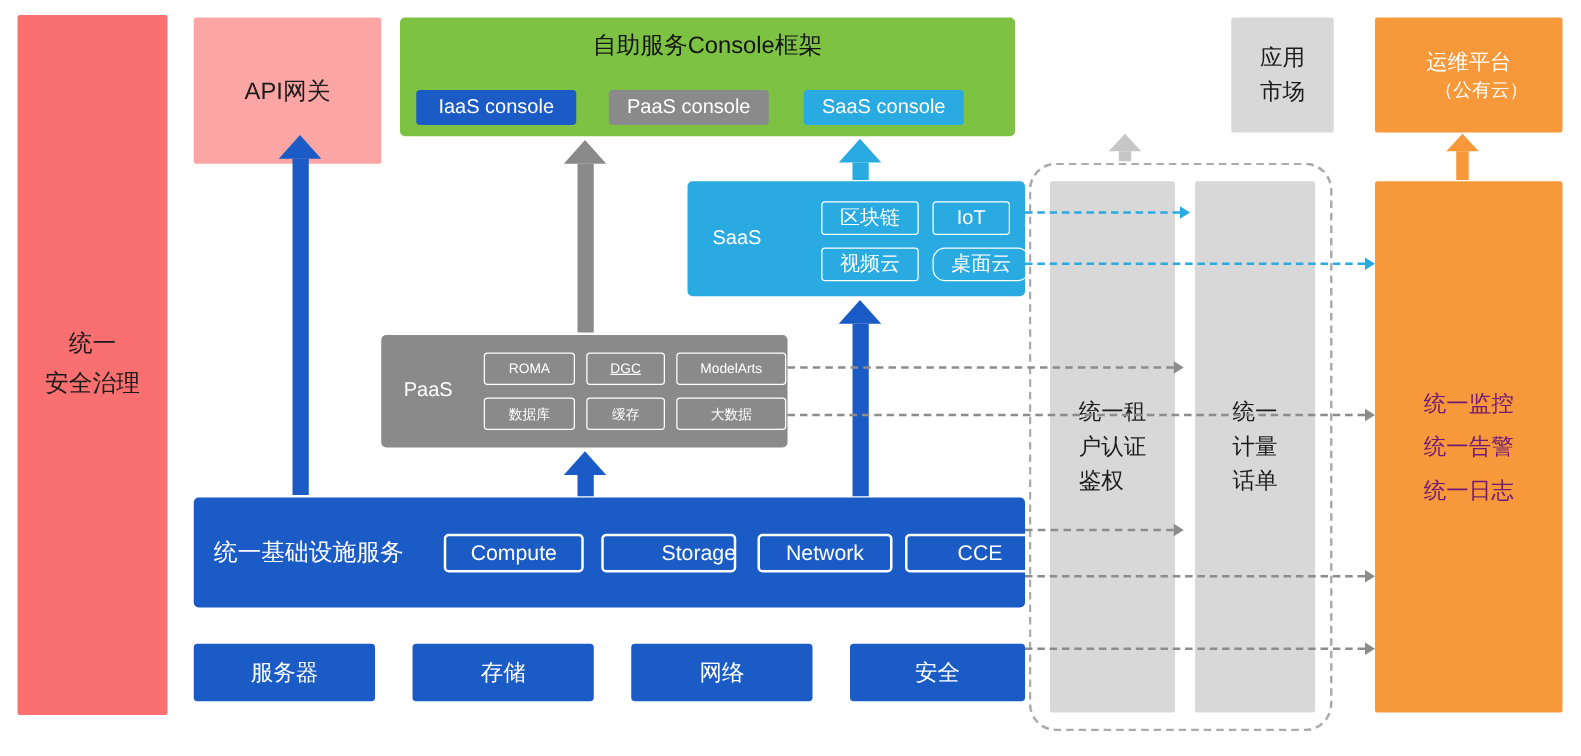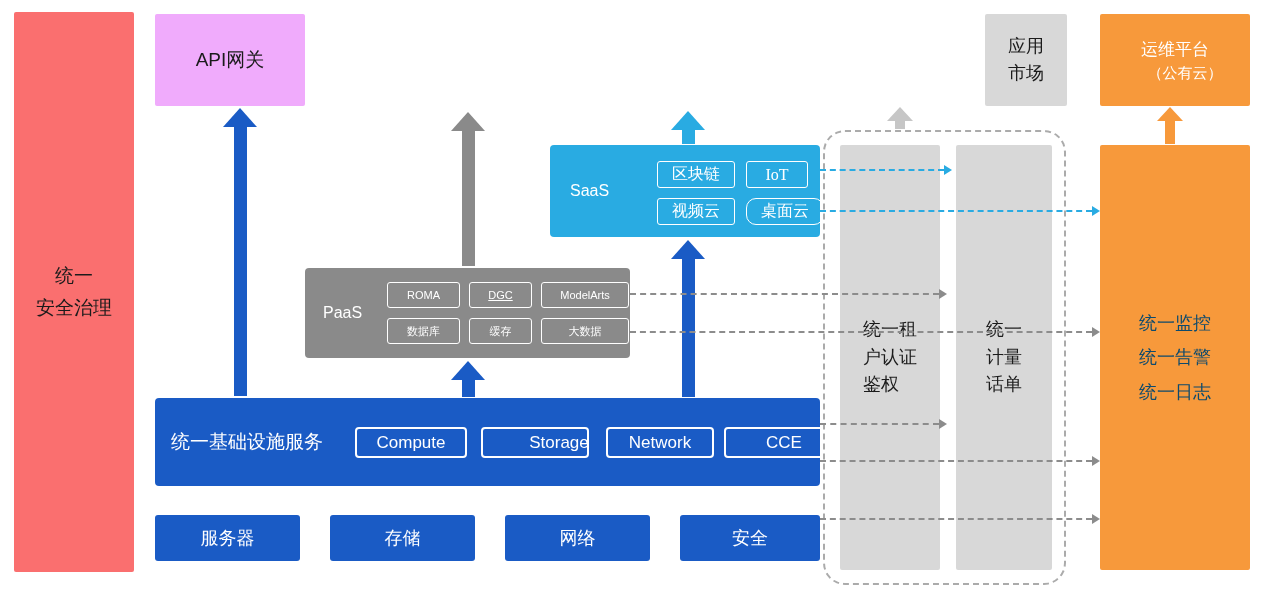--- a/index.html
+++ b/index.html
@@ -4,21 +4,21 @@
 <style>
   * { margin:0; padding:0; box-sizing:border-box; }
   html,body { background:#ffffff; }
   body { font-family:"Liberation Sans","DejaVu Sans",sans-serif; color:#1b1b1b; }
   .canvas { position:relative; width:1265px; height:605px; background:#ffffff; overflow:hidden; }
 
   .box { position:absolute; display:flex; align-items:center; justify-content:center; text-align:center; }
   .pre { white-space:pre-line; }
 
   .sec-bar { left:14px; top:12px; width:120px; height:560px; background:#FA6F6F; font-size:19px; line-height:1.7; color:#1b1b1b; border-radius:2px; }
-  .api-gw { left:155px; top:14px; width:150px; height:92px; background:#f0abfc; font-size:19px; border-radius:2px; }
+  .api-gw { left:155px; top:14px; width:150px; height:117px; background:#fca5a5; font-size:19px; border-radius:2px; }
 
   .console-frame { position:absolute; left:320px; top:14px; width:492px; height:95px; background:#7DC242; border-radius:4px; }
   .console-title { text-align:center; padding-top:9px; font-size:19px; color:#141414; }
   .console-chip { position:absolute; top:58px; height:28px; width:128px; display:flex; align-items:center; justify-content:center; color:#fff; font-size:16px; border-radius:3px; }
   .c-iaas { left:13px; background:#1A5BC5; }
   .c-paas { left:167px; background:#8A8A8A; }
   .c-saas { left:323px; background:#29ABE2; }
 
   .third-box { left:837px; top:14px; width:133px; height:92px; background:#D8D8D8; font-size:17px; border-radius:2px; }
   .third-box .sup { font-size:11px; vertical-align:super; }
@@ -42,21 +42,21 @@
   .infra-box .chip { font-size:17px; height:31px; border-width:2px; border-radius:4px; }
 
   .hw-box { top:515px; height:46px; background:#1A5BC5; color:#fff; font-size:18px; border-radius:3px; }
 
   .dashed-container { position:absolute; left:823px; top:130px; width:243px; height:455px; border:2px dashed #ABABAB; border-radius:22px; }
   .v-bar { position:absolute; display:flex; align-items:center; justify-content:center; }
   .v-bar .txt { white-space:pre-line; text-align:left; font-size:18px; line-height:1.55; }
   .auth-bar { left:840px; top:145px; width:100px; height:425px; background:#D8D8D8; border-radius:2px; }
   .metering-bar { left:956px; top:145px; width:96px; height:425px; background:#D8D8D8; border-radius:2px; }
   .monitor-bar { left:1100px; top:145px; width:150px; height:425px; background:#F7993B; border-radius:2px; }
-  .monitor-bar .txt { color:#0c4a6e; text-align:center; line-height:1.9; }
+  .monitor-bar .txt { color:#701a75; text-align:center; line-height:1.9; }
 
   .arrow-up { position:absolute; width:34px; display:flex; flex-direction:column; align-items:center; z-index:4; }
   .arrow-up .head { width:0; height:0; border-left:17px solid transparent; border-right:17px solid transparent; border-bottom:19px solid var(--c); }
   .arrow-up .shaft { width:13px; flex:1; background:var(--c); }
   .arrow-sm { width:26px; }
   .arrow-sm .head { border-left-width:13px; border-right-width:13px; border-bottom-width:14px; }
   .arrow-sm .shaft { width:10px; }
 
   .dash { position:absolute; height:10px; display:flex; align-items:center; z-index:5; }
   .dash .line { flex:1; border-top:2px dashed var(--c); }
@@ -65,34 +65,40 @@
 </head>
 <body>
 
 <div class="canvas">
 
   <div class="box pre sec-bar">统一
 安全治理</div>
 
   <div class="box api-gw">API网关</div>
 
+  <div class="console-frame">
+    <div class="console-title">自助服务Console框架</div>
+    <div class="console-chip c-iaas">IaaS console</div>
+    <div class="console-chip c-paas">PaaS console</div>
+    <div class="console-chip c-saas">SaaS console</div>
+  </div>
 
 
   <div class="box pre app-market">应用
 市场</div>
 
   <div class="box om-platform">
     <div class="om-line1">运维平台</div>
     <div class="om-line2">（公有云）</div>
   </div>
 
   <div class="panel saas-box">
     <div class="panel-label" style="left:20px;">SaaS</div>
     <div class="chip" style="left:95px; top:16px; width:78px;">区块链</div>
-    <div class="chip" style="left:184px; top:16px; width:62px;font-family:Liberation Serif, serif;">IoT</div>
+    <div class="chip" style="left:184px; top:16px; width:62px;">IoT</div>
     <div class="chip" style="left:95px; top:53px; width:78px;">视频云</div>
     <div class="chip" style="left:184px; top:53px; width:78px;border-radius:10px;">桌面云</div>
   </div>
 
   <div class="panel paas-box">
     <div class="panel-label" style="left:18px;">PaaS</div>
     <div class="chip" style="left:70px; top:14px; width:73px;">ROMA</div>
     <div class="chip" style="left:152px; top:14px; width:63px;text-decoration:underline;">DGC</div>
     <div class="chip" style="left:224px; top:14px; width:88px;">ModelArts</div>
     <div class="chip" style="left:70px; top:50px; width:73px;">数据库</div>

